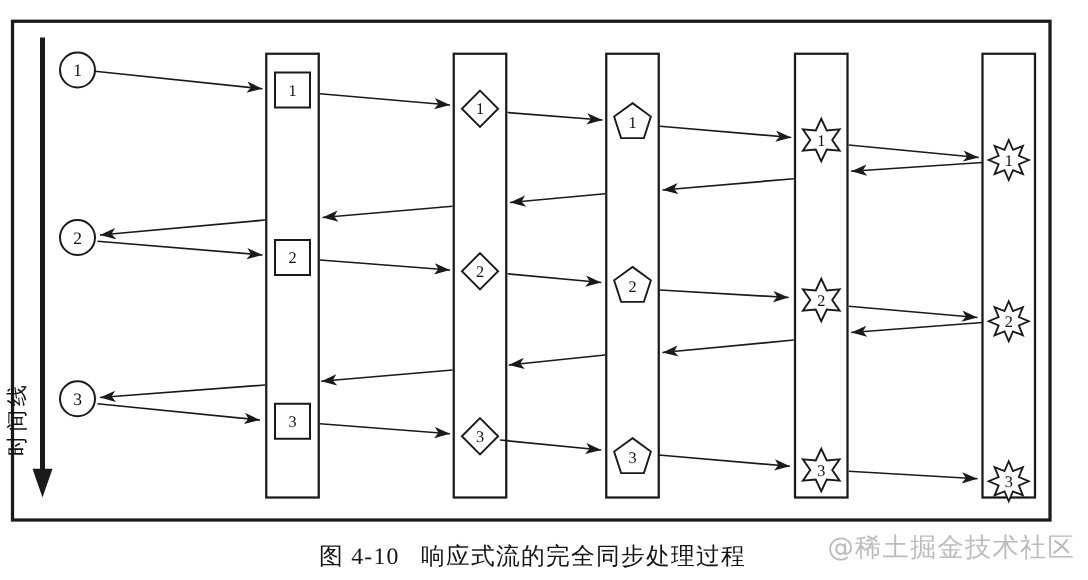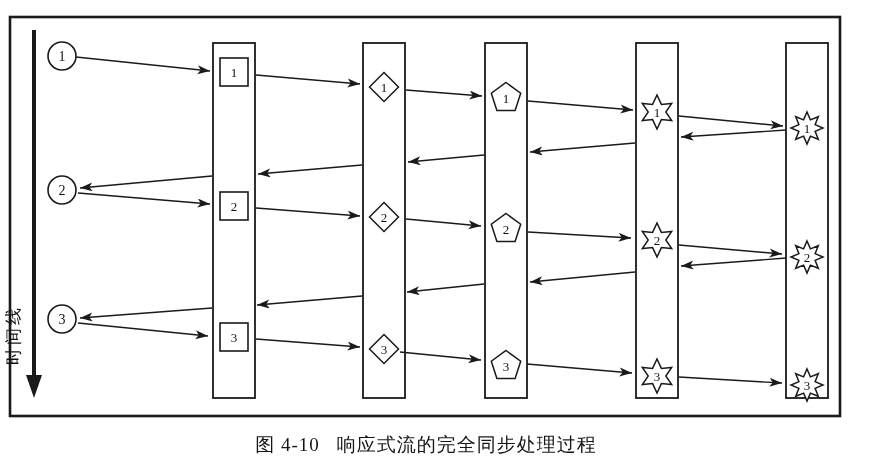--- a/index.html
+++ b/index.html
@@ -102,13 +102,14 @@
       <polygon points="807.0,112.0 810.4,119.9 818.3,116.7 815.1,124.6 823.0,128.0 815.1,131.4 818.3,139.3 810.4,136.1 807.0,144.0 803.6,136.1 795.7,139.3 798.9,131.4 791.0,128.0 798.9,124.6 795.7,116.7 803.6,119.9" fill="#ffffff" stroke="#1a1a1a" stroke-width="1.5"></polygon>
       <text x="807" y="132.5" text-anchor="middle" font-size="13" fill="#111" font-family="&quot;Liberation Serif&quot;,&quot;DejaVu Serif&quot;,serif">1</text>
       <polygon points="807.0,241.0 810.4,248.9 818.3,245.7 815.1,253.6 823.0,257.0 815.1,260.4 818.3,268.3 810.4,265.1 807.0,273.0 803.6,265.1 795.7,268.3 798.9,260.4 791.0,257.0 798.9,253.6 795.7,245.7 803.6,248.9" fill="#ffffff" stroke="#1a1a1a" stroke-width="1.5"></polygon>
       <text x="807" y="261.5" text-anchor="middle" font-size="13" fill="#111" font-family="&quot;Liberation Serif&quot;,&quot;DejaVu Serif&quot;,serif">2</text>
       <polygon points="807.0,369.0 810.4,376.9 818.3,373.7 815.1,381.6 823.0,385.0 815.1,388.4 818.3,396.3 810.4,393.1 807.0,401.0 803.6,393.1 795.7,396.3 798.9,388.4 791.0,385.0 798.9,381.6 795.7,373.7 803.6,376.9" fill="#ffffff" stroke="#1a1a1a" stroke-width="1.5"></polygon>
       <text x="807" y="389.5" text-anchor="middle" font-size="13" fill="#111" font-family="&quot;Liberation Serif&quot;,&quot;DejaVu Serif&quot;,serif">3</text>
     </svg>
   <div class="caption">
     <span>图 4-10</span><span class="caption-title">响应式流的完全同步处理过程</span>
   </div>
+  <div class="watermark">@稀土掘金技术社区</div>
 </div>
 
 </body></html>

